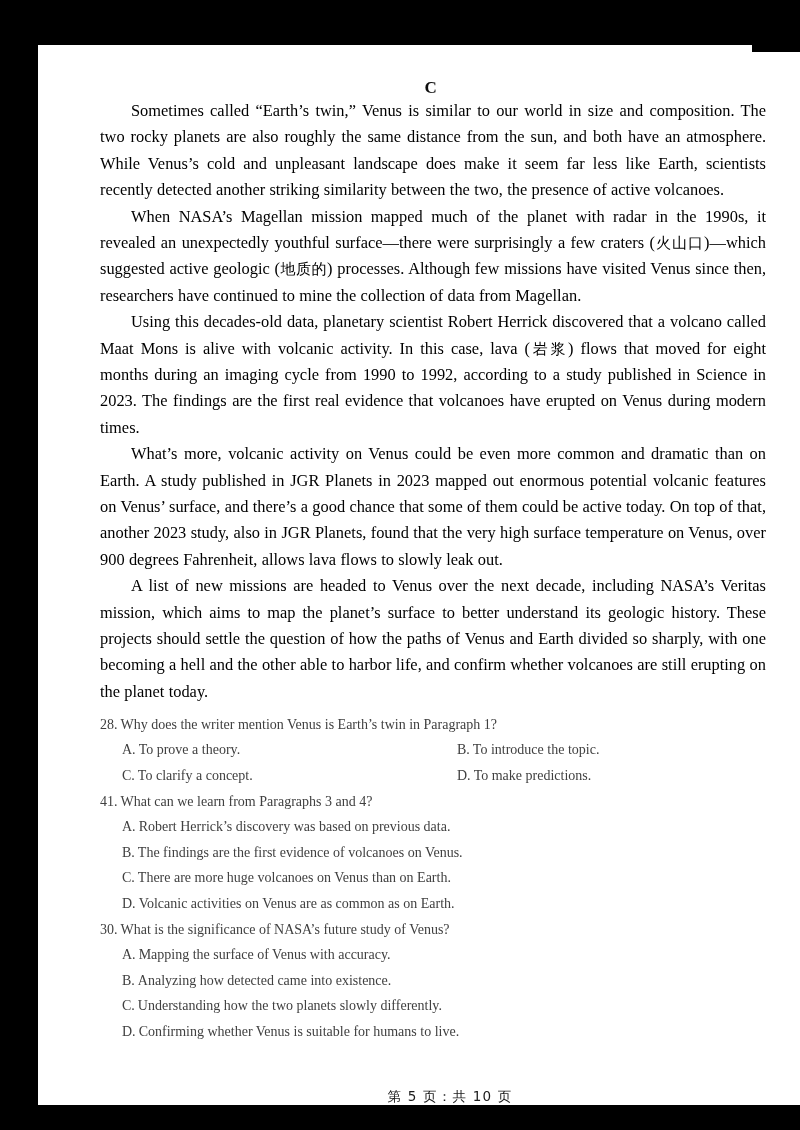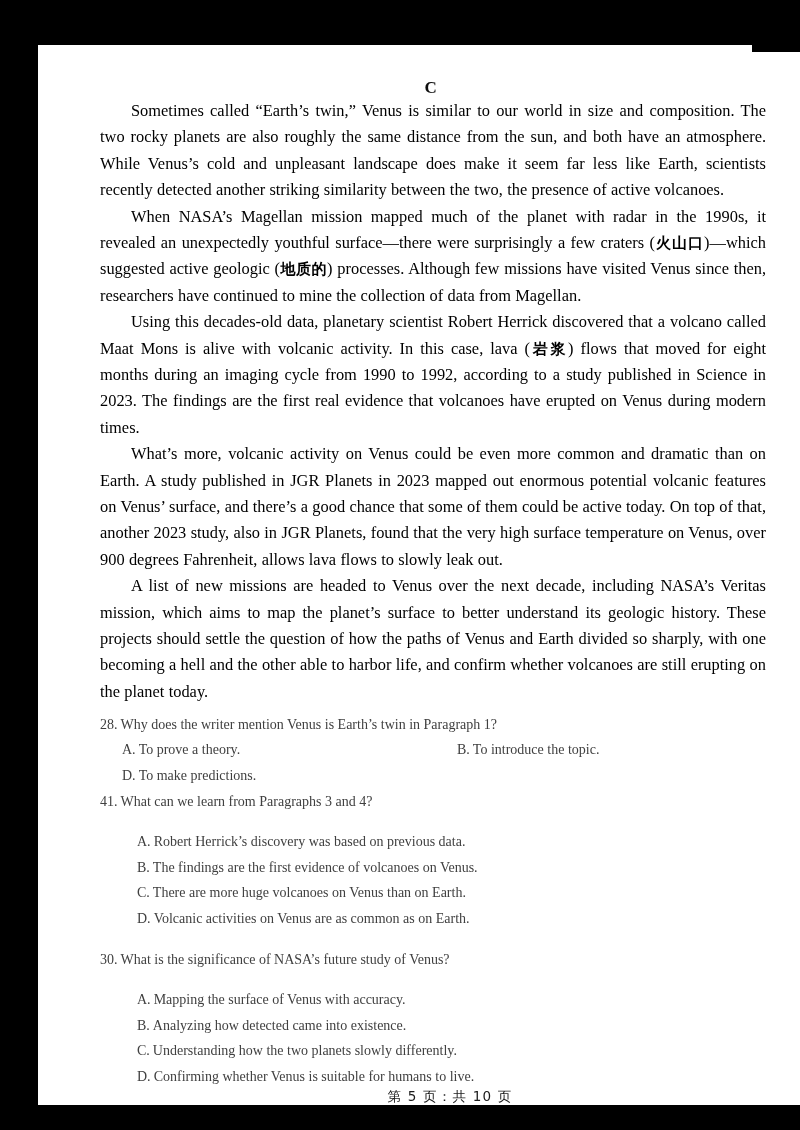--- a/index.html
+++ b/index.html
@@ -67,40 +67,39 @@
     text-justify: inter-word;
     text-indent: 31px;
     color: #000000;
     word-spacing: 0.2px;
   }
   .body-para + .body-para { margin-top: 0.5px; }
 
   .cjk {
     font-family: "DejaVu Sans", sans-serif;
     font-size: 15px;
-    font-weight: bold;
   }
 
   
   .questions {
     margin-top: 7px;
   }
   .question {
     font-size: 14px;
     line-height: 25.6px;
     color: #404040;
   }
   .q-stem {
     margin: 0;
     white-space: nowrap;
   }
   .q-num { margin-right: 3px; }
 
   .opts-single {
-    margin: 15px;
+    margin: 0;
     padding-left: 22px;
   }
   .opt {
     white-space: nowrap;
   }
   .opt-letter { margin-right: 3px; }
 
   .opts-grid {
     padding-left: 22px;
     display: grid;
@@ -137,20 +136,21 @@
           <p class="body-para">What’s more, volcanic activity on Venus could be even more common and dramatic than on Earth. A study published in JGR Planets in 2023 mapped out enormous potential volcanic features on Venus’ surface, and there’s a good chance that some of them could be active today. On top of that, another 2023 study, also in JGR Planets, found that the very high surface temperature on Venus, over 900 degrees Fahrenheit, allows lava flows to slowly leak out.</p>
           <p class="body-para">A list of new missions are headed to Venus over the next decade, including NASA’s Veritas mission, which aims to map the planet’s surface to better understand its geologic history. These projects should settle the question of how the paths of Venus and Earth divided so sharply, with one becoming a hell and the other able to harbor life, and confirm whether volcanoes are still erupting on the planet today.</p>
         </div>
 
       <div id="questions-container" class="questions">
           <div class="question">
             <div class="q-stem"><span class="q-num">28.</span><span>Why does the writer mention Venus is Earth’s twin in Paragraph 1?</span></div>
             <div class="opts-grid">
               <div class="opt"><span class="opt-letter">A.</span><span>To prove a theory.</span></div>
               <div class="opt"><span class="opt-letter">B.</span><span>To introduce the topic.</span></div>
+              <div class="opt"><span class="opt-letter">C.</span><span>To clarify a concept.</span></div>
               <div class="opt"><span class="opt-letter">D.</span><span>To make predictions.</span></div>
             </div>
           </div>
           <div class="question">
             <div class="q-stem"><span class="q-num">41.</span><span>What can we learn from Paragraphs 3 and 4?</span></div>
             <div class="opts-single">
               <div class="opt"><span class="opt-letter">A.</span><span>Robert Herrick’s discovery was based on previous data.</span></div>
               <div class="opt"><span class="opt-letter">B.</span><span>The findings are the first evidence of volcanoes on Venus.</span></div>
               <div class="opt"><span class="opt-letter">C.</span><span>There are more huge volcanoes on Venus than on Earth.</span></div>
               <div class="opt"><span class="opt-letter">D.</span><span>Volcanic activities on Venus are as common as on Earth.</span></div>

